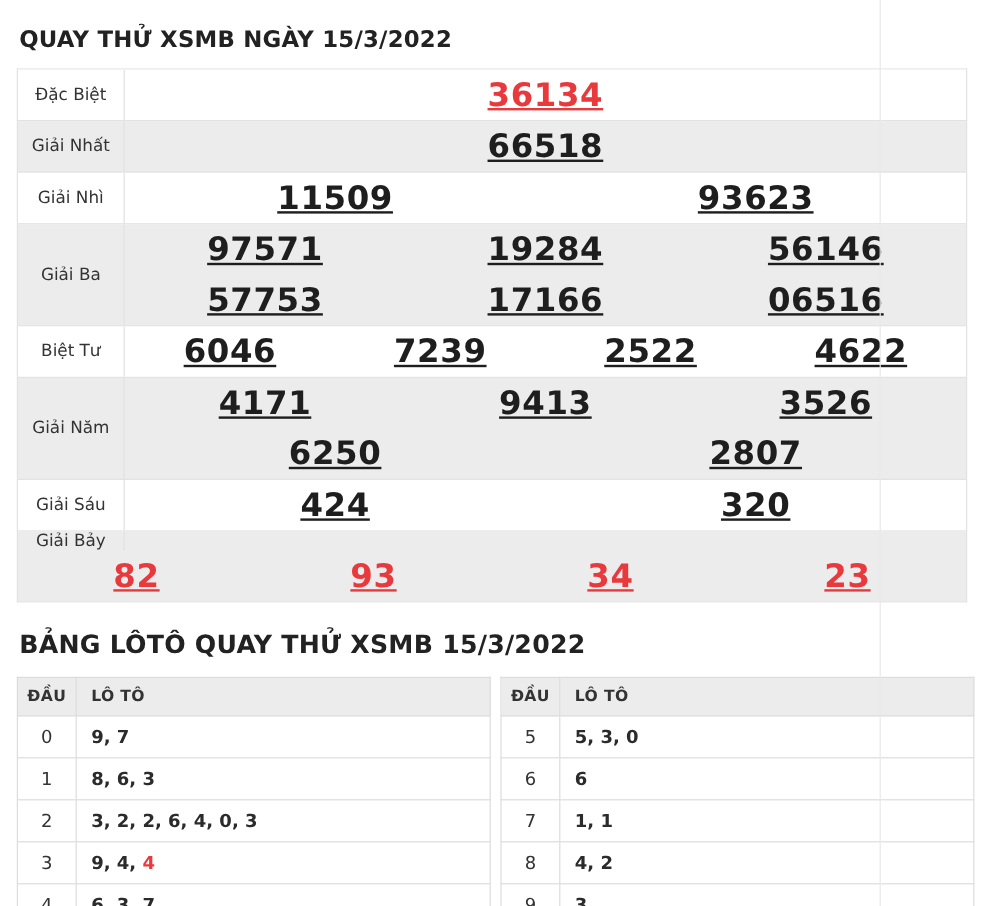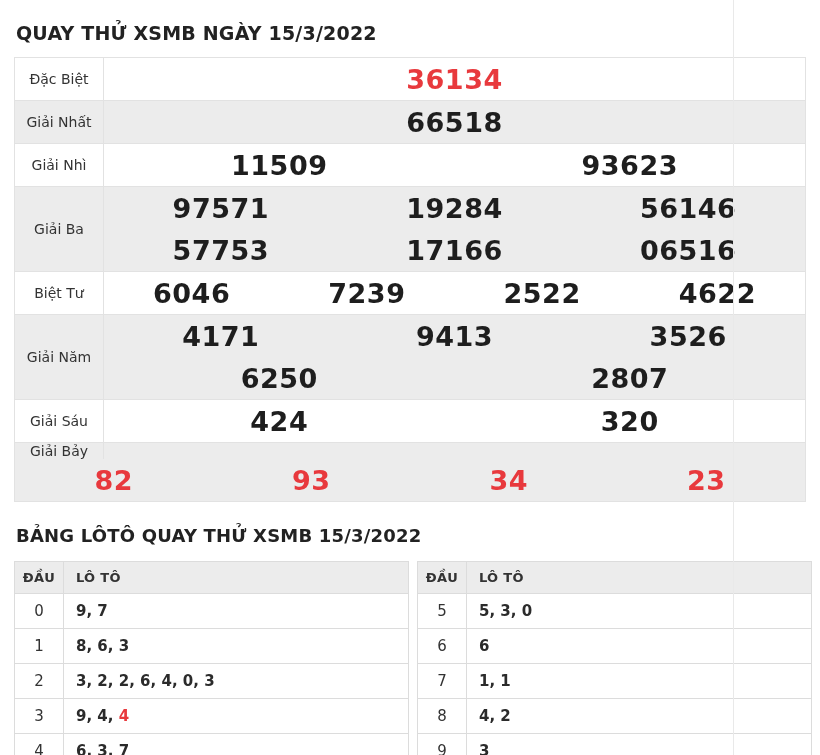--- a/index.html
+++ b/index.html
@@ -8,39 +8,39 @@
     font-family:"DejaVu Sans", sans-serif; color:#333;
   }
   .page { position:relative; box-sizing:border-box; width:740px; height:755px; padding:8px 0 0 14px; }
   .page-edge { position:absolute; top:0; bottom:0; right:6px; width:1px; background:#e9e9e9; }
 
   .title {
     font-size:19px; font-weight:bold; color:#222;
     margin:0; padding:14px 0 13px 2px; letter-spacing:0.2px;
   }
   .subtitle {
-    font-size:18px; font-weight:bold; color:#222;
+    font-size:21px; font-weight:bold; color:#222;
     margin:0; padding:23px 0 14px 2px; letter-spacing:0.2px;
   }
 
   
   .prize-table { width:790px; border:1px solid #e2e2e2; }
   .prize-row { display:flex; border-bottom:1px solid #e2e2e2; background:#fff; }
   .prize-row:last-child { border-bottom:none;flex-direction:column; }
   .prize-row.alt { background:#ececec; }
   .prize-label {
     width:80px; min-width:80px; border-right:1px solid #e2e2e2;
     display:flex; align-items:center; justify-content:center;
     font-size:14px; color:#333; text-align:center; padding:0 4px;
   }
   .prize-values { flex:1; display:flex; flex-direction:column; justify-content:center; }
   .prize-line { display:flex; height:42px; align-items:center; }
   .prize-num {
     flex:1; text-align:center;
-    font-size:27px; font-weight:bold; color:#1e1e1e; letter-spacing:0.5px;
+    font-size:27px; font-weight:bold; color:#1e1e1e; letter-spacing:0.5px;text-decoration:underline;
   }
   .red { color:#e8393d; }
 
   
   .loto-wrap { display:flex; gap:8px; width:798px; margin-top:1px; }
   table.loto { border-collapse:collapse; flex:1; background:#fff; }
   table.loto th, table.loto td { border:1px solid #dcdcdc; }
   table.loto thead th {
     background:#ececec; color:#333; font-size:13px; font-weight:bold;
     text-align:left; padding:8px 12px; letter-spacing:0.3px;

